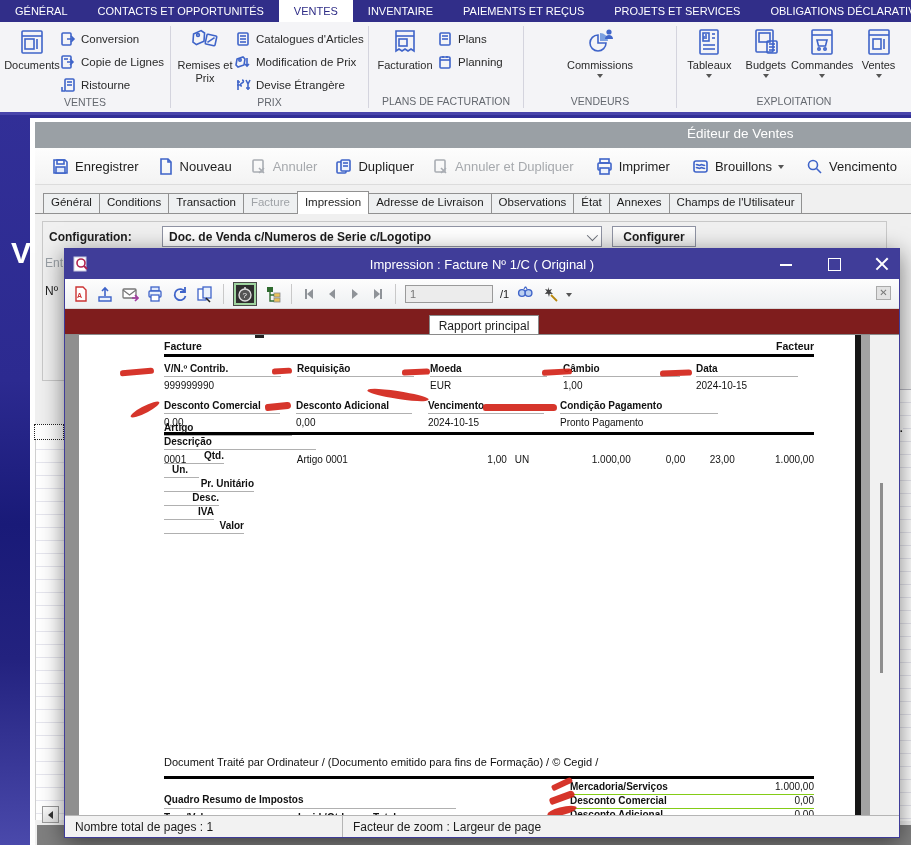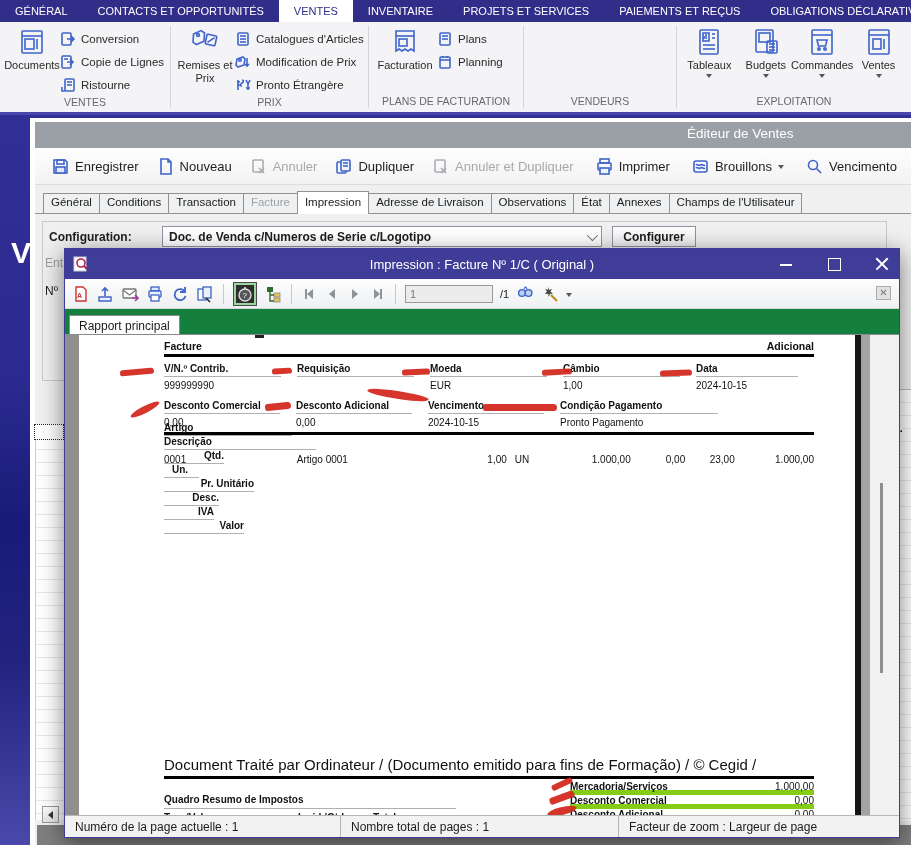--- a/index.html
+++ b/index.html
@@ -77,21 +77,21 @@
   .dsep { width:1px; height:20px; background:#c9c9c9; margin:0 2px; }
   .pressed { width:24px; height:24px; border:1px solid #4a4a4a; background:#2e2e2e; outline:2px solid #9fd49f; outline-offset:-3px; display:flex; align-items:center; justify-content:center; }
   .navb { width:16px; height:16px; display:flex; align-items:center; justify-content:center; }
   .ntri { width:0; height:0; border-top:5px solid transparent; border-bottom:5px solid transparent; }
   .ntri.left { border-right:6px solid #8f9398; } .ntri.right { border-left:6px solid #8f9398; }
   .nbar { width:2px; height:10px; background:#8f9398; }
   .pageinput { width:88px; height:18px; border:1px solid #9a9a9a; background:#ececec; color:#777; font-size:11px; padding:0 4px; font-family:"Liberation Sans",sans-serif; }
   .ptotal { font-size:11px; color:#222; }
   .dclose-box { position:absolute; right:8px; top:7px; width:15px; height:14px; border:1px solid #aaa; background:#e2e2e2; color:#777; font-size:10px; line-height:12px; text-align:center; }
 
-  .dtabstrip { height:25px; background:#15803d; display:flex; align-items:flex-end; padding-left:4px; }
+  .dtabstrip { height:25px; background:#7f1d1d; display:flex; align-items:flex-end; padding-left:4px;justify-content:center; }
   .dtab { border:1px solid #8a8a8a; border-bottom:none; background:#fff; font-size:12px; padding:3px 9px 2px 9px; position:relative; top:1px; }
   .preview { flex:1; position:relative; background:#8f8f8f; border-top:1px solid #8a8a8a; overflow:hidden; }
   .page { position:absolute; left:14px; top:0; width:776px; height:100%; background:#fff; }
   .pedge { position:absolute; left:790px; top:0; width:6px; height:100%; background:#161616; }
   .pgap  { position:absolute; left:796px; top:0; width:9px; height:100%; background:#a3a3a3; }
   .vtrack { position:absolute; left:805px; right:0; top:0; height:100%; background:#f1f1f1; }
   .vthumb { position:absolute; left:10px; top:148px; width:3px; height:190px; background:#8e8e8e; }
 
   
   .page { font-size:10px; color:#111; }
@@ -105,23 +105,23 @@
   .frow { left:85px; width:650px; display:flex; }
   .frow1 { top:27px; } .frow2 { top:64px; }
   .fcol .fu { border-bottom:1px solid #b0b0b0; padding:1px 0 2px; margin-right:16px; font-weight:bold; }
   .fcol .fv { margin-top:3px; }
   .w133{width:133px;} .w118{width:118px;} .w132{width:132px;} .w254{width:254px;}
   .thead { left:85px; top:87px; width:650px; display:flex;flex-direction:column; }
   .thead span { border-bottom:1px solid #b0b0b0; padding-bottom:2px; font-weight:bold; }
   .trow { left:85px; top:119px; width:650px; display:flex; }
   .c0{width:128px;} .c1{width:152px;} .c2{width:60px;text-align:right;} .c3{width:35px;padding-left:8px;} .c4{width:90px;text-align:right;} .c5{width:55px;text-align:right;} .c6{width:50px;text-align:right;} .c7{width:80px;text-align:right;}
   .thead .c0,.thead .c1 { margin-right:6px; } .trow .c0 { width:134px; } .trow .c1 { width:152px; }
-  .footnote { left:85px; top:421px; font-size:15px; }
+  .footnote { left:85px; top:421px; font-size:11px; }
   .summary { left:491px; top:446px; width:244px; }
-  .srow { height:14px; display:flex; justify-content:space-between; border-bottom:5px solid #84cc16; align-items:flex-start; }
+  .srow { height:14px; display:flex; justify-content:space-between; border-bottom:1px solid #84cc16; align-items:flex-start; }
   .srow .sl { font-weight:bold; } 
   .qtitle { left:85px; top:459px; font-weight:bold; }
   .qline { left:85px; top:473px; width:292px; height:1px; background:#b0b0b0; }
   .qheads { left:85px; top:477px; width:300px; display:flex; font-weight:bold; }
   .qh0{width:134px;} .qh1{width:75px;}
 
   .rm { position:absolute; background:#d3261b; border-radius:6px 8px 7px 5px; opacity:.93; }
   .rm1{left:41px;top:34px;width:34px;height:6px;transform:rotate(-5deg);}
   .rm2{left:193px;top:33px;width:20px;height:6px;transform:rotate(-3deg);}
   .rm3{left:323px;top:34px;width:28px;height:6px;transform:rotate(-2deg);}
@@ -146,22 +146,22 @@
 <body>
 
 <div class="watermark">V</div>
 
 <div class="ribbon">
   <div class="rtabs">
     <div class="rtab">GÉNÉRAL</div>
     <div class="rtab">CONTACTS ET OPPORTUNITÉS</div>
     <div class="rtab active">VENTES</div>
     <div class="rtab">INVENTAIRE</div>
+    <div class="rtab">PAIEMENTS ET REÇUS</div>
     <div class="rtab">PROJETS ET SERVICES</div>
-    <div class="rtab">PAIEMENTS ET REÇUS</div>
     <div class="rtab">OBLIGATIONS DÉCLARATIVES</div>
   </div>
   <div class="rbody">
 
     <div class="rgroup" style="width:170px;">
       <div class="rgrow">
         <div class="bigitem">
           <svg class="blue" viewBox="0 0 30 30">
               <rect x="5" y="4" width="20" height="22" rx="1"></rect>
               <line x1="5" y1="9" x2="25" y2="9"></line>
@@ -227,21 +227,21 @@
                 <path d="M2 5l6-2 2 2-1 6-6 2-2-2z"></path>
                 <circle cx="5" cy="6" r="1.2"></circle>
                 <path d="M12 4v8M10 10l2 2 2-2"></path>
               </svg>
             <span>Modification de Prix</span>
           </div>
           <div class="smallitem">
             <svg class="blue" viewBox="0 0 16 16">
                 <path d="M3 3v10M2 5h3M2 8h3M7 3c2 0 2 2 0 3s-2 3 0 3M11 3l2 4 2-4M13 7v6M11 11h4"></path>
               </svg>
-            <span>Pronto Étrangère</span>
+            <span>Devise Étrangère</span>
           </div>
         </div>
       </div>
       <div class="rglabel">PRIX</div>
     </div>
     <div class="rsep"></div>
 
     <div class="rgroup" style="width:154px;">
       <div class="rgrow">
         <div class="bigitem" style="width:64px;">
@@ -271,20 +271,30 @@
             <span>Planning</span>
           </div>
         </div>
       </div>
       <div class="rglabel">PLANS DE FACTURATION</div>
     </div>
     <div class="rsep"></div>
 
     <div class="rgroup" style="width:152px;">
       <div class="rgrow" style="justify-content:center; gap:8px;">
+        <div class="bigitem" style="width:70px;">
+          <svg viewBox="0 0 30 30">
+              <path d="M13 8a8 8 0 1 0 8 8h-8z" fill="none" stroke="#3f64c9" stroke-width="1.6"></path>
+              <path d="M15 6a8 8 0 0 1 8 8h-8z" fill="#7b9fe0"></path>
+              <circle cx="24" cy="5" r="2.6" fill="#3f64c9"></circle>
+              <path d="M20 12c0-2.5 2-4 4-4s4 1.5 4 4z" fill="#3f64c9"></path>
+            </svg>
+          <span>Commissions</span>
+          <span class="caret"></span>
+        </div>
       </div>
       <div class="rglabel">VENDEURS</div>
     </div>
     <div class="rsep"></div>
 
     <div class="rgroup" style="flex:1;">
       <div class="rgrow" style="justify-content:space-evenly;">
         <div class="bigitem">
           <svg class="blue" viewBox="0 0 30 30">
               <rect x="6" y="3" width="18" height="24" rx="1"></rect>
@@ -546,21 +556,21 @@
   </div>
 
   <div class="dtabstrip">
     <div class="dtab">Rapport principal</div>
   </div>
 
   <div class="preview">
     <div class="page">
       <div class="tick"></div>
       <div class="abs doc-title b">Facture</div>
-      <div class="abs doc-copy b">Adicional</div>
+      <div class="abs doc-copy b">Facteur</div>
       <div class="abs hrule r1"></div>
 
       <div class="abs frow frow1">
         <div class="fcol w133">
             <div class="fu">V/N.º Contrib.</div>
             <div class="fv">999999990</div>
           </div>
         <div class="fcol w133">
             <div class="fu">Requisição</div>
             <div class="fv"></div>
@@ -661,17 +671,16 @@
       <div class="rm rm12"></div>
     </div>
     <div class="pedge"></div>
     <div class="pgap"></div>
     <div class="vtrack">
         <div class="vthumb"></div>
       </div>
   </div>
 
   <div class="dstatus">
-    <div class="dscell ds0">Numéro de la page actuelle : 1</div>
     <div class="dscell ds1">Nombre total de pages : 1</div>
     <div class="dscell ds2">Facteur de zoom : Largeur de page</div>
   </div>
 </div>
 
 </body></html>

